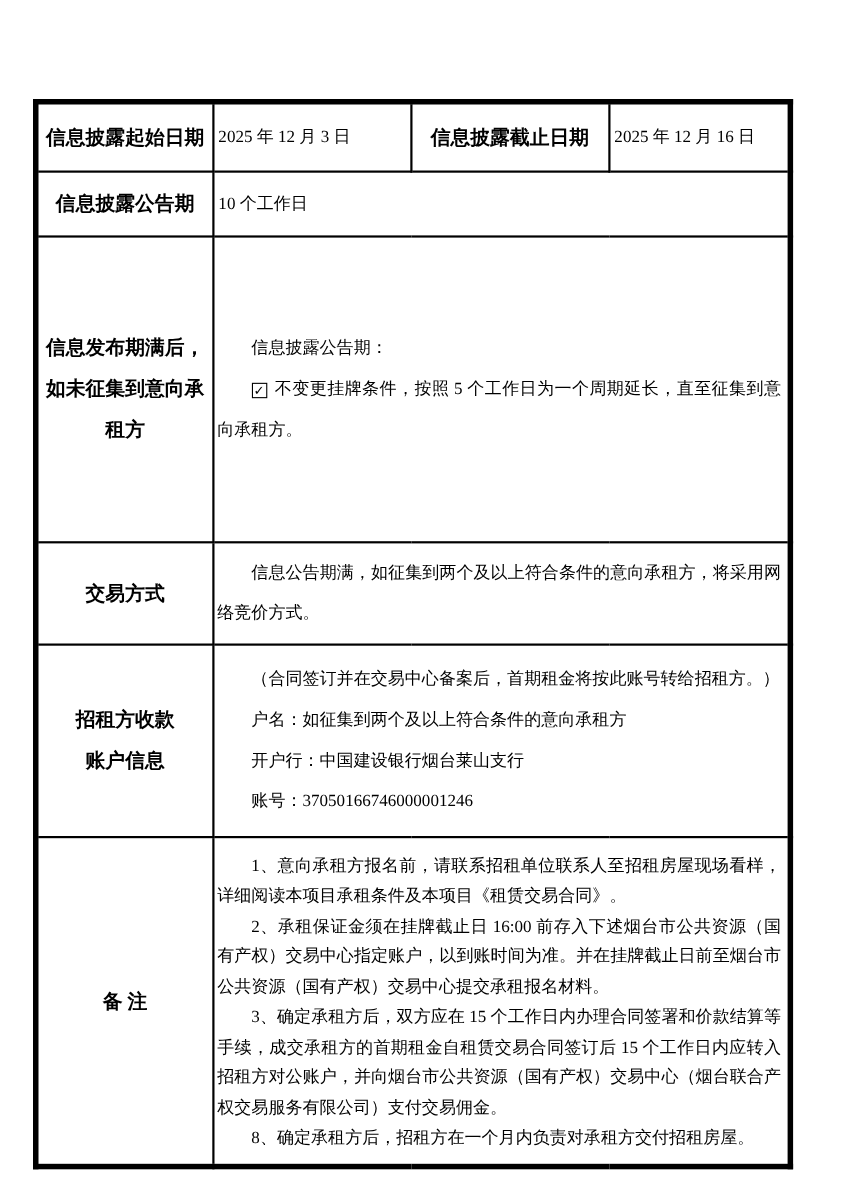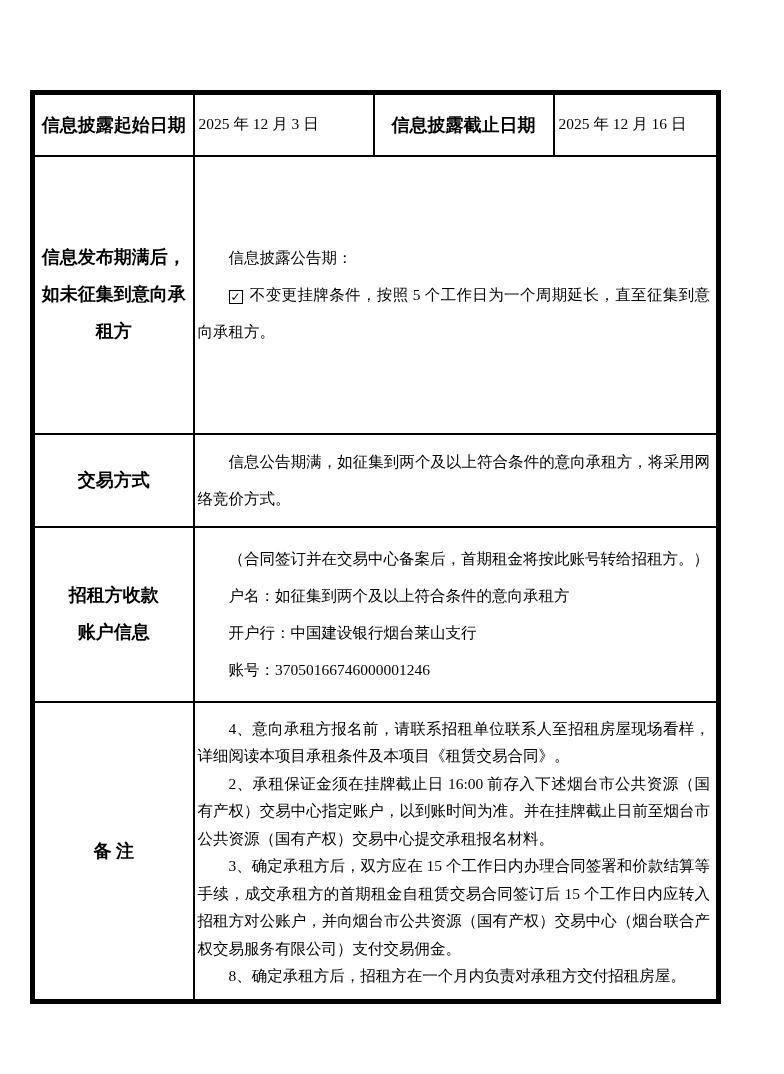--- a/index.html
+++ b/index.html
@@ -83,20 +83,24 @@
     </colgroup>
 
     <tbody>
         <tr style="height:63px;">
       <td class="lbl">信息披露起始日期</td>
       <td class="val">2025 年 12 月 3 日</td>
       <td class="lbl">信息披露截止日期</td>
       <td class="val">2025 年 12 月 16 日</td>
     </tr>
 
+    <tr style="height:59px;">
+      <td class="lbl">信息披露公告期</td>
+      <td class="val" colspan="3">10 个工作日</td>
+    </tr>
 
     <tr style="height:278px;">
       <td class="lbl">
         <div class="lbl-line">信息发布期满后，</div>
         <div class="lbl-line">如未征集到意向承</div>
         <div class="lbl-line">租方</div>
       </td>
       <td class="content lh37" colspan="3">
         <p>信息披露公告期：</p>
         <p><span class="checkbox">✓</span><span>不变更挂牌条件，按照 5 个工作日为一个周期延长，直至征集到意向承租方。</span></p>
@@ -119,21 +123,21 @@
         <p>（合同签订并在交易中心备案后，首期租金将按此账号转给招租方。）</p>
         <p>户名：如征集到两个及以上符合条件的意向承租方</p>
         <p>开户行：中国建设银行烟台莱山支行</p>
         <p>账号：37050166746000001246</p>
       </td>
     </tr>
 
     <tr style="height:300px;">
       <td class="lbl">备 注</td>
       <td class="content lh28" colspan="3" style="vertical-align:top; padding-top:12px;">
-        <p>4、意向承租方报名前，请联系招租单位联系人至招租房屋现场看样，详细阅读本项目承租条件及本项目《租赁交易合同》。</p>
+        <p>1、意向承租方报名前，请联系招租单位联系人至招租房屋现场看样，详细阅读本项目承租条件及本项目《租赁交易合同》。</p>
         <p>2、承租保证金须在挂牌截止日 16:00 前存入下述烟台市公共资源（国有产权）交易中心指定账户，以到账时间为准。并在挂牌截止日前至烟台市公共资源（国有产权）交易中心提交承租报名材料。</p>
         <p>3、确定承租方后，双方应在 15 个工作日内办理合同签署和价款结算等手续，成交承租方的首期租金自租赁交易合同签订后 15 个工作日内应转入招租方对公账户，并向烟台市公共资源（国有产权）交易中心（烟台联合产权交易服务有限公司）支付交易佣金。</p>
         <p>8、确定承租方后，招租方在一个月内负责对承租方交付招租房屋。</p>
       </td>
     </tr>
   </tbody>
     </table>
 
 </div>
 

